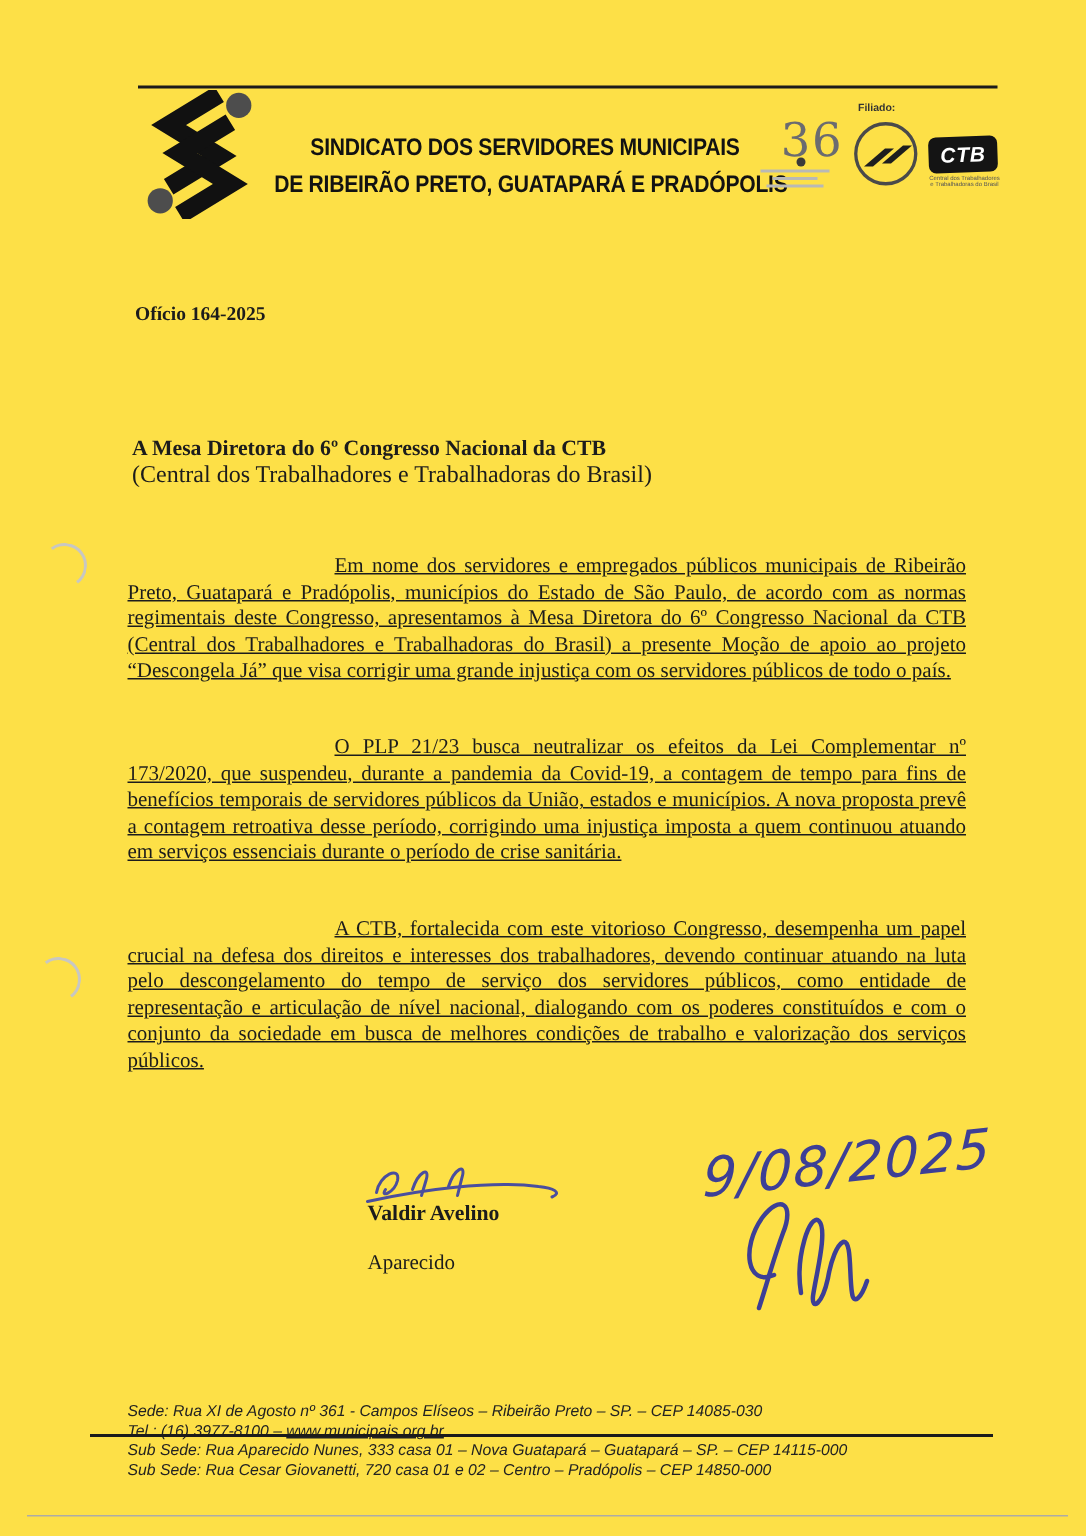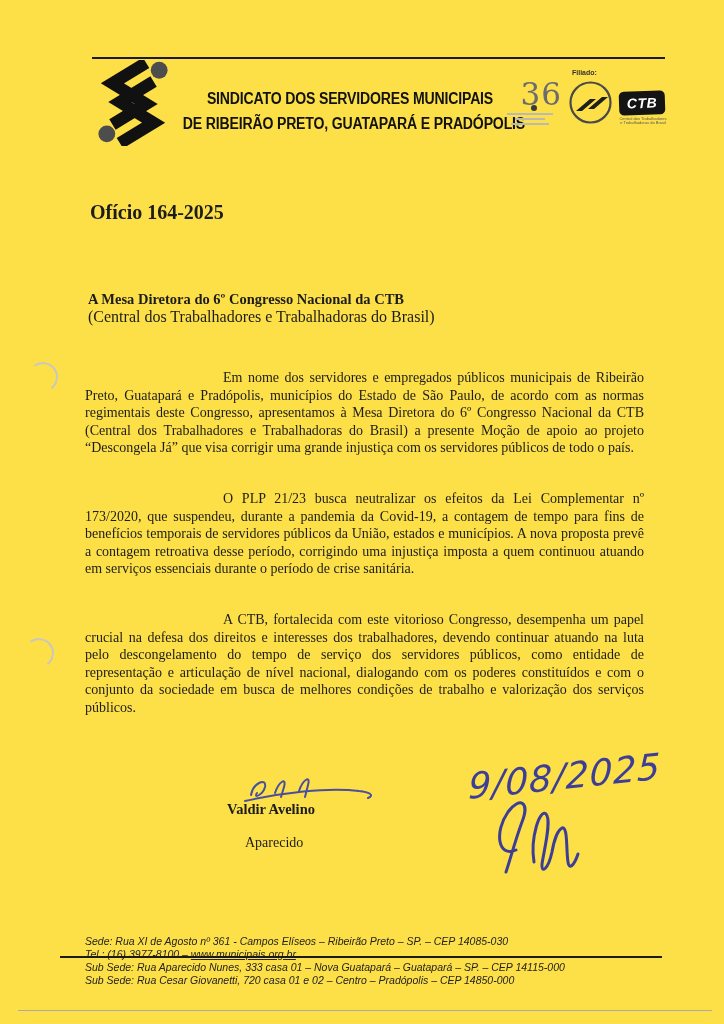--- a/index.html
+++ b/index.html
@@ -26,31 +26,31 @@
   .emblem{position:absolute;left:568px;top:80px;width:45px;height:45px;}
   .ctb{position:absolute;left:619px;top:91px;width:48px;text-align:center;}
   .ctb .box{
     width:46px;height:24px;background:#141414;border-radius:5px;transform:rotate(-2deg);
     display:flex;align-items:center;justify-content:center;
     color:#fff;font-family:"Liberation Sans", sans-serif;font-weight:bold;font-style:italic;
     font-size:14px;letter-spacing:.5px;
   }
   .ctb .caption{margin-top:2px;font-family:"Liberation Sans", sans-serif;font-size:4px;line-height:4px;color:#555;}
   
-  .ref{position:absolute;left:90px;top:201px;font-weight:bold;font-size:20px;}
+  .ref{position:absolute;left:90px;top:201px;font-weight:bold;font-size:13px;}
   .addr1{position:absolute;left:88px;top:277px;font-weight:bold;font-size:14.5px;margin-top:14px;}
   .addr2{position:absolute;left:88px;top:308px;font-size:16px;}
-  .bodytext{position:absolute;left:85px;top:369px;width:559px;}
+  .bodytext{position:absolute;left:85px;top:369px;width:559px;text-decoration:underline;}
   .bodytext p{
     margin:0 0 33px 0;font-size:14px;line-height:17.6px;
     text-align:justify;text-indent:138px;color:#1c1c1c;
   }
   
   .sig-scrawl{position:absolute;left:241px;top:771px;width:140px;height:38px;}
-  .signer-name{position:absolute;left:227px;top:801px;font-weight:bold;font-size:14.5px;}
+  .signer-name{position:absolute;left:245px;top:801px;font-weight:bold;font-size:14.5px;}
   .signer-title{position:absolute;left:245px;top:835px;font-size:14px;}
   .hand-date{
     position:absolute;left:468px;top:756px;width:190px;
     font-family:"DejaVu Sans", sans-serif;font-style:italic;
     font-size:36px;color:#3d3f96;letter-spacing:1px;
     transform:rotate(-6deg) skewX(-8deg);white-space:nowrap;
   }
   .paraphe{position:absolute;left:486px;top:792px;width:110px;height:92px;}
   
   .footer{

